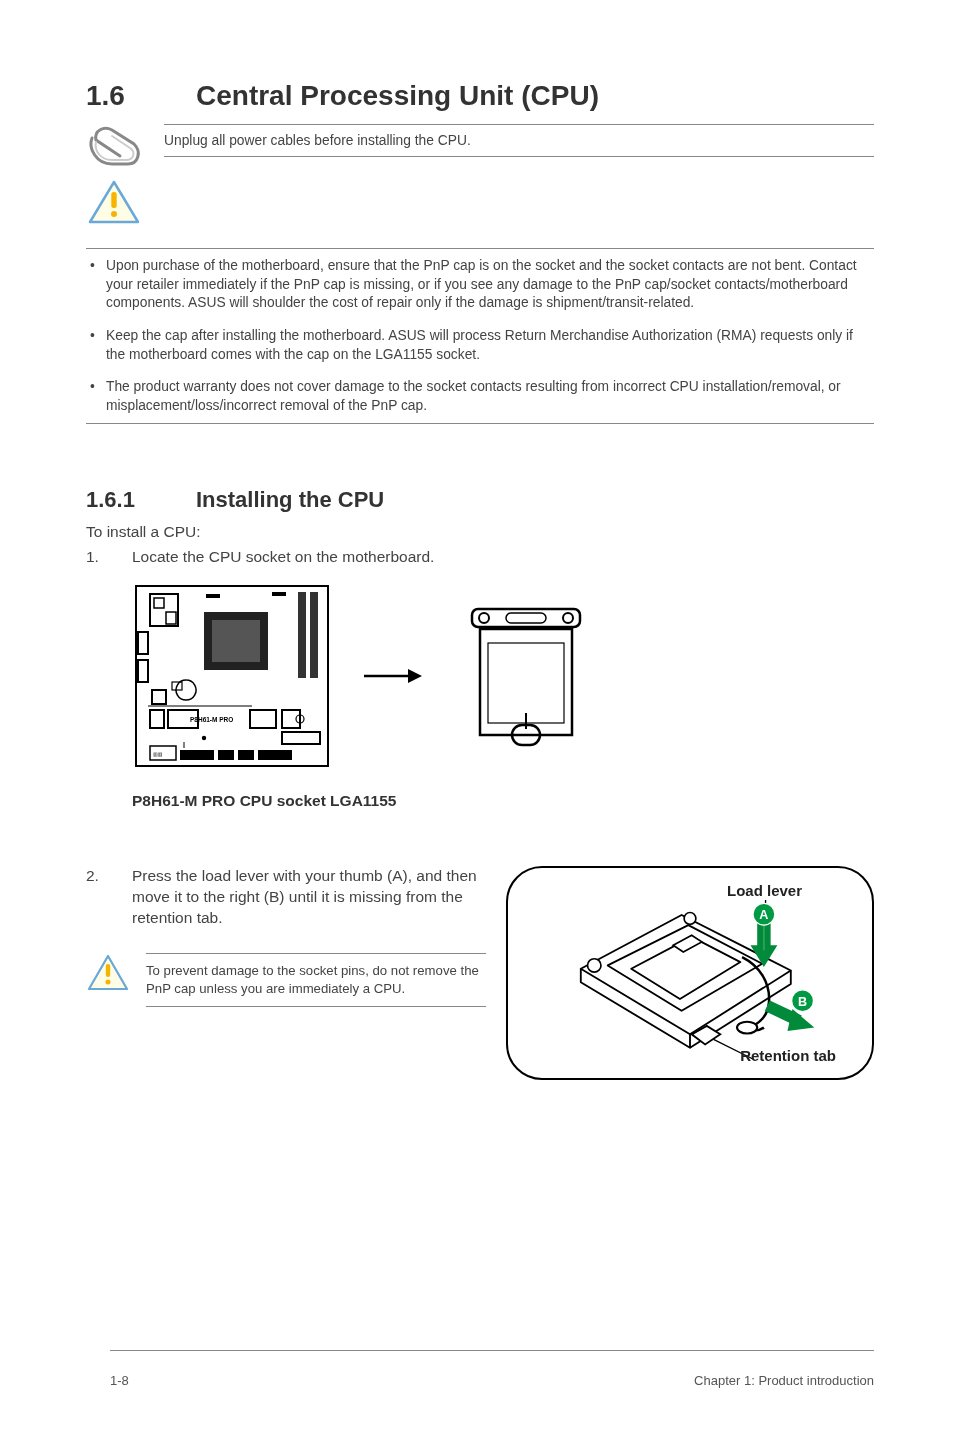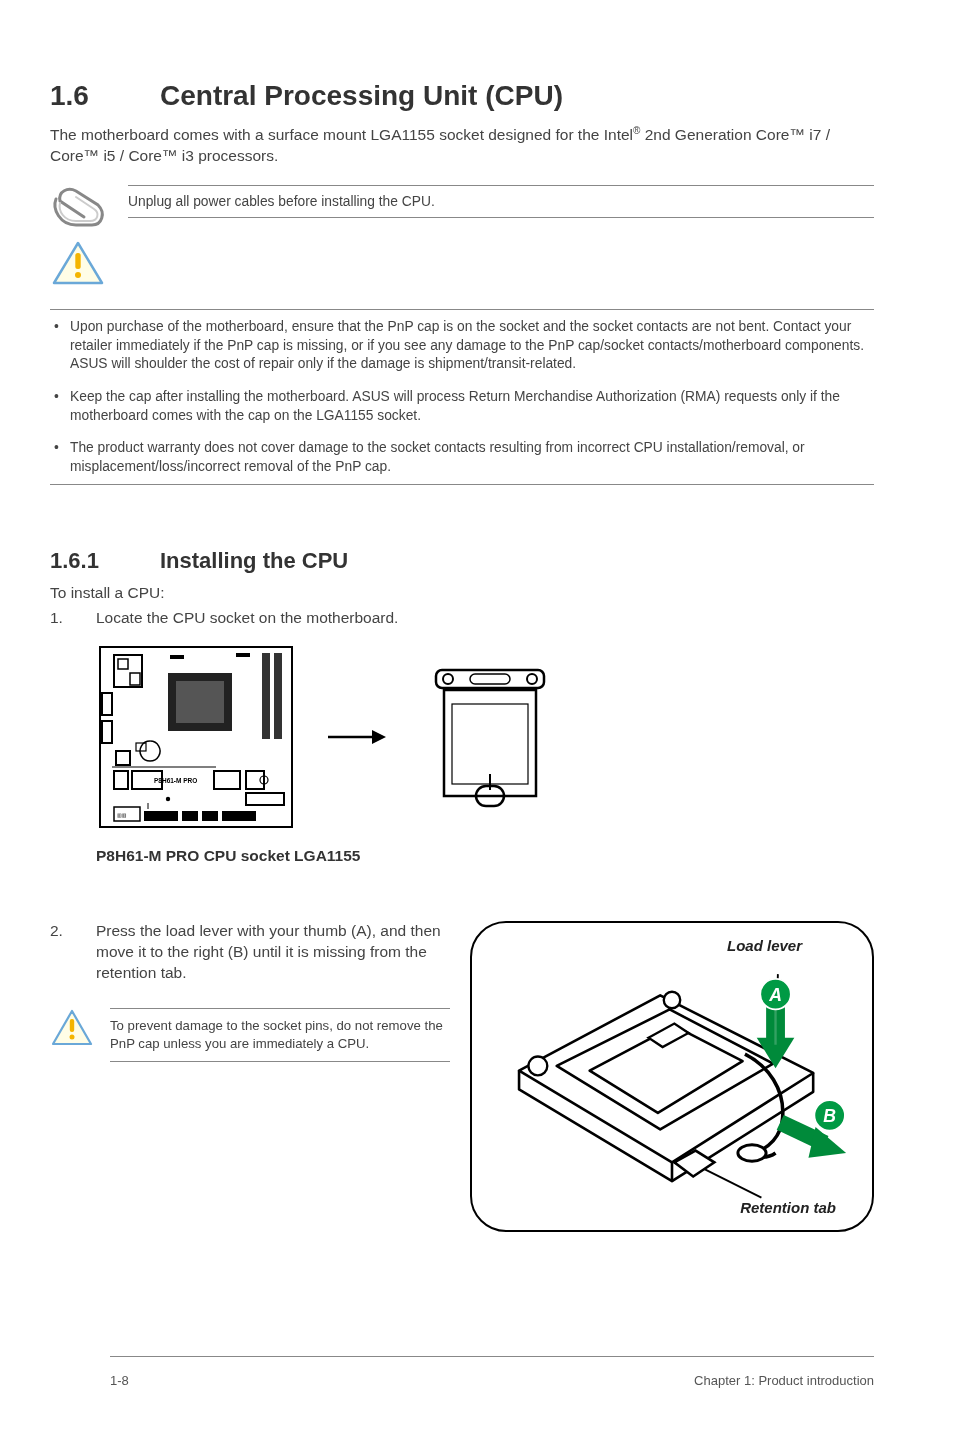--- a/index.html
+++ b/index.html
@@ -5,21 +5,21 @@
   * { box-sizing: border-box; margin: 0; padding: 0; }
   body {
     font-family: Arial, Helvetica, sans-serif;
     width: 954px;
     height: 1438px;
     background: #fff;
     color: #3a3a3a;
     position: relative;
   }
   .page {
-    padding: 80px 80px 0 50px;
+    padding: 80px 80px 0 86px;
   }
   h1.section-title {
     font-size: 28px;
     font-weight: bold;
     color: #333;
     margin-bottom: 12px;
   }
   h1.section-title .num { display: inline-block; width: 110px; }
   .intro {
     font-size: 15.5px;
@@ -92,21 +92,21 @@
   }
   .figure-row {
     display: flex;
     align-items: center;
     gap: 30px;
   }
   .figure-caption {
     font-size: 15.5px;
     font-weight: bold;
     color: #333;
-    margin-top: 16px;
+    margin-top: 22px;
   }
   .step2-row {
     display: flex;
     gap: 20px;
     margin-top: 56px;
     align-items: flex-start;
   }
   .step2-left { flex: 0 0 400px; }
   .inner-note {
     display: flex;
@@ -121,23 +121,22 @@
     line-height: 1.35;
     color: #444;
     border-top: 1px solid #888;
     border-bottom: 1px solid #888;
     padding: 8px 0;
   }
   .callout-box {
     flex: 1;
     border: 2.5px solid #000;
     border-radius: 36px;
-    height: 311px;
+    height: 214px;
     position: relative;
-    font-style: italic;
   }
   .callout-label-top {
     position: absolute;
     top: 14px;
     right: 70px;
     font-size: 15px;
     font-weight: bold;
     color: #222;
   }
   .callout-label-bottom {
@@ -147,39 +146,36 @@
     font-size: 15px;
     font-weight: bold;
     color: #222;
   }
   .footer {
     position: absolute;
     bottom: 50px;
     left: 110px;
     right: 80px;
     border-top: 1px solid #888;
-    padding-top: 16px;
+    padding-top: 22px;
     font-size: 13px;
     color: #555;
     display: flex;
     justify-content: space-between;
   }
 </style>
 </head>
 <body>
 
 <div class="page">
 
   <h1 class="section-title">
     <span class="num">1.6</span><span>Central Processing Unit (CPU)</span>
   </h1>
 
-  <p class="intro">
-    <span>The motherboard comes with a surface mount LGA1155 socket designed for the Intel</span><span class="sup">®</span><span> 2nd Generation Core™ i7 / Core™ i5 / Core™ i3 processors.</span>
-  </p>
 
   <div class="note-row">
     <div class="note-icon">
       <svg viewBox="0 0 56 48" width="56" height="48">
         <path d="M6 14 C2 24, 10 40, 26 40 L42 40 C52 40, 56 28, 48 20 L26 6 C18 2, 8 6, 10 16 L34 32" fill="none" stroke="#888" stroke-width="3" stroke-linecap="round"></path>
         <path d="M10 18 C8 26, 14 36, 26 36 L40 36 C48 36, 50 28, 44 24 L26 12" fill="none" stroke="#ccc" stroke-width="2" stroke-linecap="round"></path>
       </svg>
     </div>
     <div class="note-body">
       <div class="ruled-top ruled-bottom single-line">Unplug all power cables before installing the CPU.</div>

